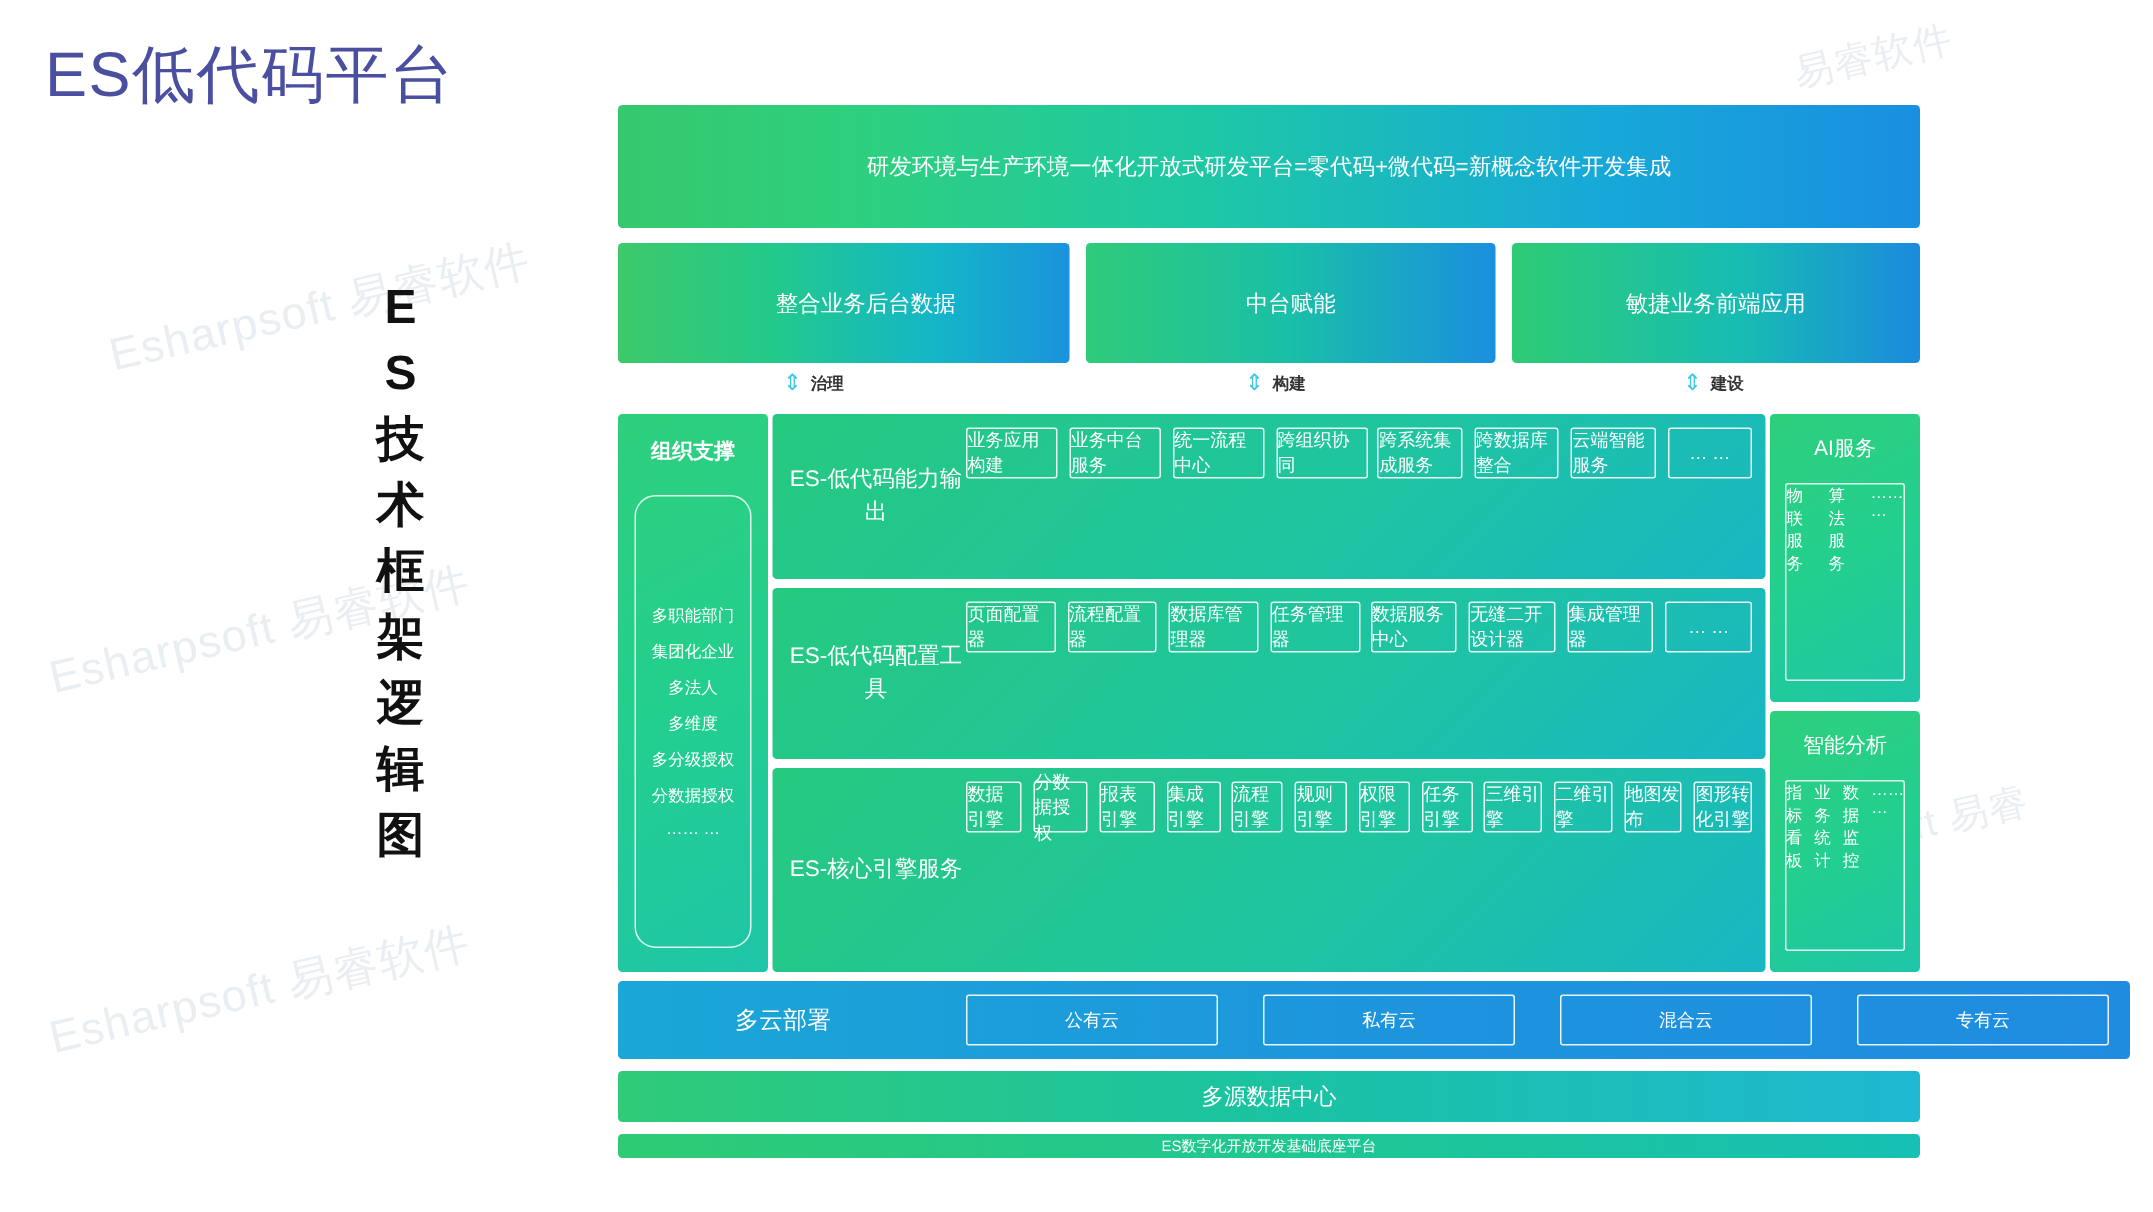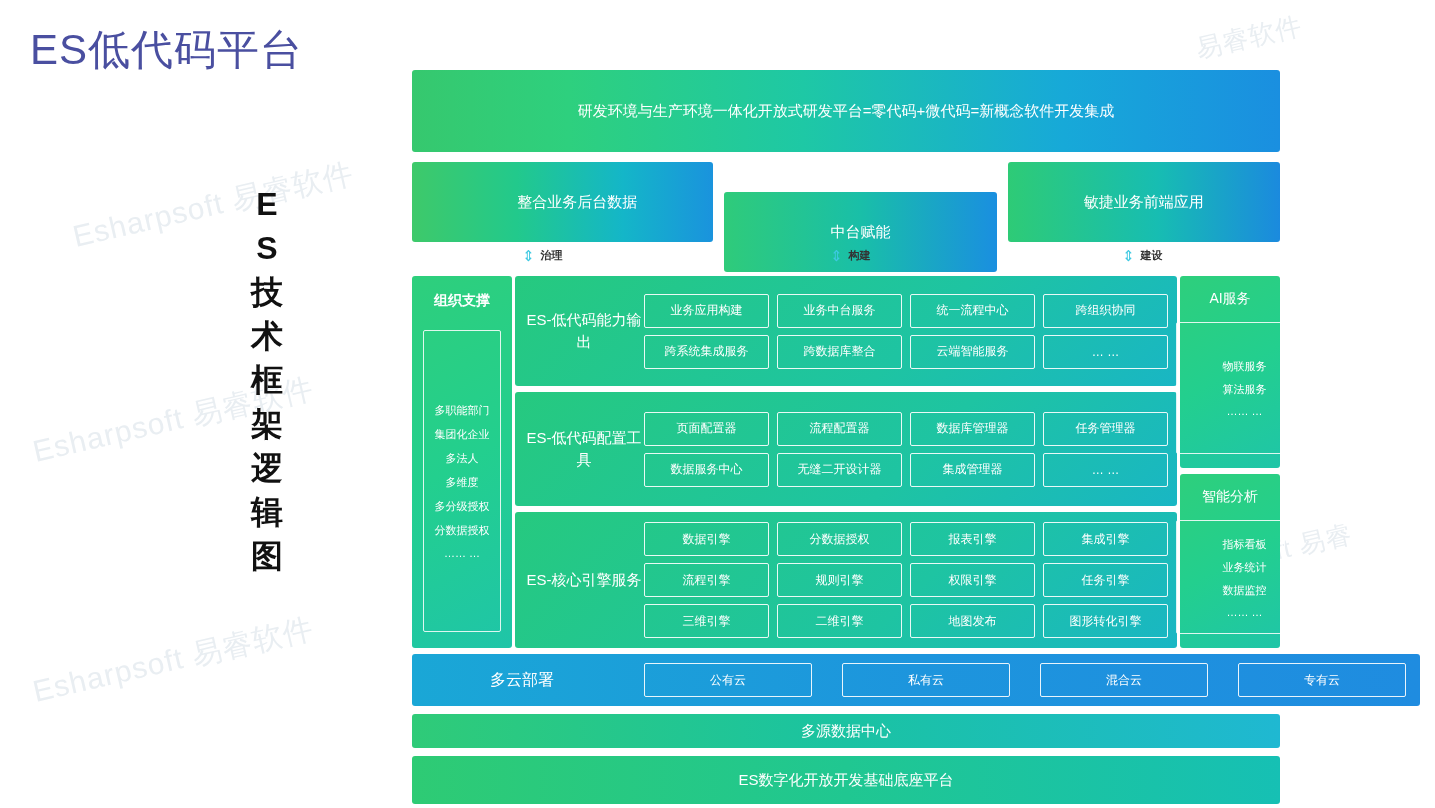--- a/index.html
+++ b/index.html
@@ -44,21 +44,21 @@
   .band{
     border-radius:3px;
     color:#fff;
     display:flex;align-items:center;justify-content:center;
     font-size:15px;
     text-align:center;
     box-sizing:border-box;
   }
   .g-h{background:linear-gradient(90deg,#36c86e 0%,#2ed07e 18%,#1ec8a5 45%,#17a9d8 75%,#1a8fe0 100%);}
   .g-bluegreen{background:linear-gradient(90deg,#3ec96a 0%,#22c98c 35%,#14b6c8 70%,#1a93dd 100%);padding-left:29px;}
-  .g-greenblue2{background:linear-gradient(90deg,#2fcb7a 0%,#19bfa8 50%,#1a8fe0 100%);margin-top:30px;}
+  .g-greenblue2{background:linear-gradient(90deg,#2fcb7a 0%,#19bfa8 50%,#1a8fe0 100%);}
   .g-greenblue3{background:linear-gradient(90deg,#2ecb76 0%,#17bdb2 55%,#1b8ade 100%);}
   .g-mint{background:linear-gradient(150deg,#2ecf7c 0%,#23cf8e 50%,#1fc5a8 100%);}
   .g-deep{background:linear-gradient(135deg,#26c97f 0%,#1ec4a2 60%,#19b6c4 100%);}
   .g-bar2{background:linear-gradient(90deg,#2fcb78 0%,#1ac3a2 50%,#1fb8d2 100%);}
   .g-bar3{background:linear-gradient(90deg,#2ecb74 0%,#20c791 50%,#16c0b4 100%);}
   .g-blue{background:linear-gradient(90deg,#1aa7d6 0%,#1d95dd 50%,#1f8ce0 100%);}
 
   #top-band{position:absolute;left:0;top:0;width:868px;height:82px;}
   #row2{position:absolute;left:0;top:92px;width:868px;height:80px;display:flex;gap:11px;}
   #row2 > div{flex:1;height:80px;font-size:15px;}
@@ -72,38 +72,38 @@
   #org-col{
     width:100px;margin-right:3px;
     border-radius:3px;
     display:flex;flex-direction:column;align-items:center;
     color:#fff;box-sizing:border-box;padding-top:16px;
   }
   #org-title{font-size:14px;font-weight:bold;}
   #org-box{
     margin-top:20px;width:76px;flex:1;margin-bottom:16px;
     border:1px solid rgba(255,255,255,.85);
-    border-radius:2px;
+    border-radius:14px;
     display:flex;flex-direction:column;align-items:center;justify-content:center;
     gap:9px;font-size:11px;
   }
 
   #center-col{flex:1;display:flex;flex-direction:column;gap:6px;}
   .group{
     border-radius:3px;
     display:flex;align-items:stretch;
     color:#fff;box-sizing:border-box;
     padding:9px;
   }
   .group-label{
     width:120px;flex:none;
     display:flex;align-items:center;justify-content:center;
     font-size:15px;text-align:center;line-height:22px;
   }
-  .cells{flex:1;display:flex;flex-direction:column;gap:7px;justify-content:center;}
+  .cells{flex:1;display:flex;flex-direction:row;gap:7px;justify-content:center;}
   .cell-row{display:flex;gap:8px;}
   .cell{
     flex:1;height:34px;
     border:1px solid rgba(255,255,255,.9);
     border-radius:2px;
     display:flex;align-items:center;justify-content:center;
     font-size:12px;color:#fff;
     box-sizing:border-box;
   }
   #grp1{height:110px;}
@@ -114,38 +114,38 @@
   .rpanel{
     border-radius:3px;color:#fff;
     display:flex;flex-direction:column;align-items:center;
     box-sizing:border-box;padding-top:14px;
   }
   .rpanel-title{font-size:14px;}
   .rbox{
     margin-top:14px;width:78px;flex:1;margin-bottom:14px;
     border:1px solid rgba(255,255,255,.85);
     border-radius:2px;
-    display:flex;flex-direction:column;align-items:center;justify-content:center;
-    gap:8px;font-size:11px;padding-left:29px;
+    display:flex;flex-direction:row;align-items:flex-start;justify-content:center;
+    gap:8px;font-size:11px;
   }
   #ai-panel{height:192px;}
   #analysis-panel{flex:1;}
 
   #cloud-row{
     position:absolute;left:0;top:584px;width:1008px;height:52px;
     border-radius:3px;display:flex;align-items:center;color:#fff;box-sizing:border-box;
   }
   #cloud-label{width:220px;text-align:center;font-size:16px;}
   #cloud-items{flex:1;display:flex;gap:18px;padding-right:14px;}
   .cloud-cell{
     flex:1;height:32px;border:1px solid rgba(255,255,255,.9);border-radius:2px;
     display:flex;align-items:center;justify-content:center;font-size:12px;margin-left:12px;
   }
   #dc-band{position:absolute;left:0;top:644px;width:868px;height:34px;font-size:15px;}
-  #base-band{position:absolute;left:0;top:686px;width:868px;height:48px;font-size:15px;}
+  #base-band{position:absolute;left:0;top:686px;width:868px;height:16px;font-size:10px;}
 </style>
 </head>
 <body>
 
 <div class="wm" style="left:70px;top:185px;">Esharpsoft 易睿软件</div>
 <div class="wm" style="left:30px;top:400px;">Esharpsoft 易睿软件</div>
 <div class="wm" style="left:30px;top:640px;">Esharpsoft 易睿软件</div>
 <div class="wm" style="left:1195px;top:20px;font-size:26px;">易睿软件</div>
 <div class="wm" style="left:1230px;top:530px;font-size:26px;">psoft 易睿</div>
 

